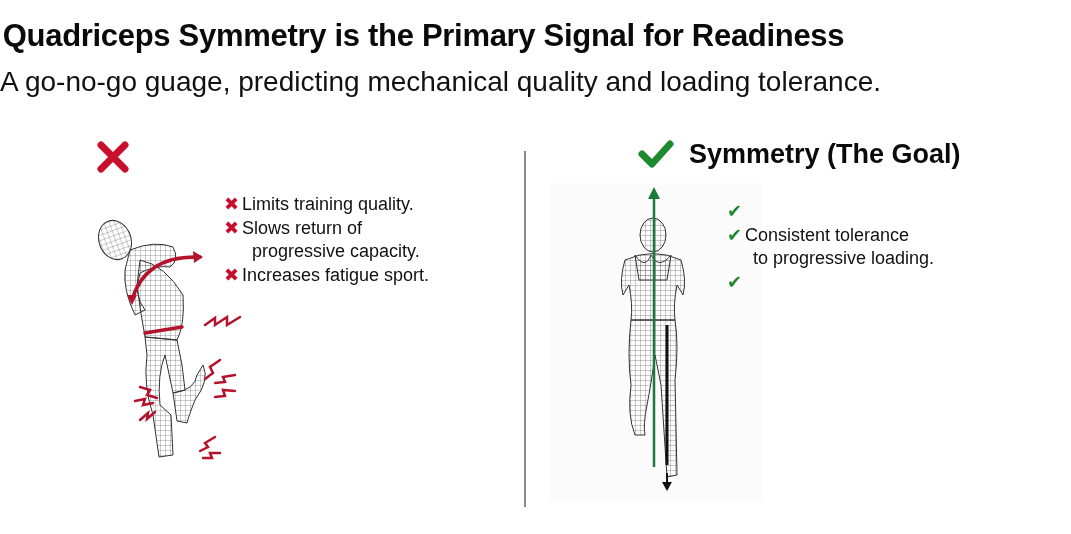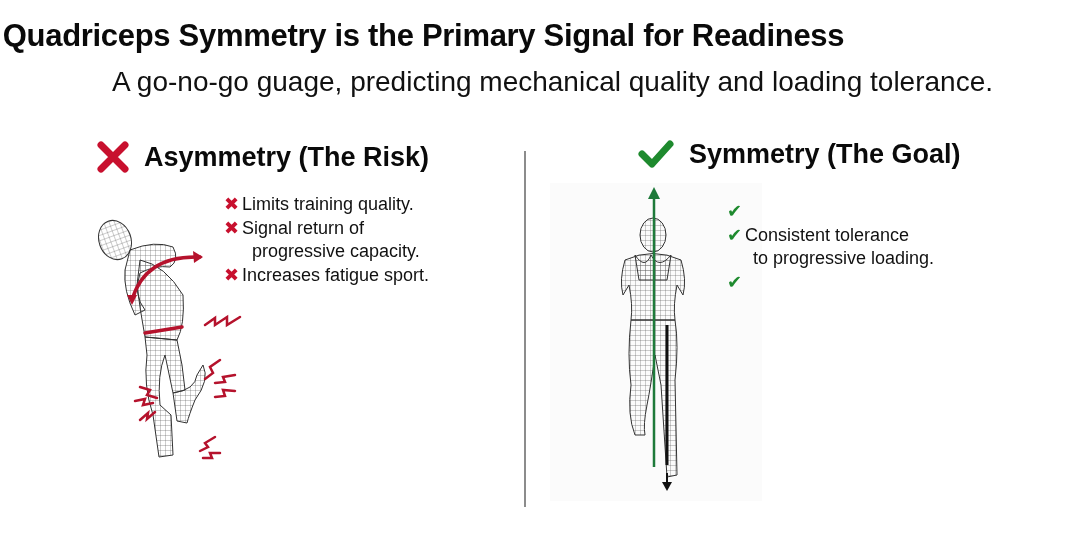--- a/index.html
+++ b/index.html
@@ -1,20 +1,20 @@
 <!DOCTYPE html>
 <html><head>
 <meta charset="utf-8">
 <style>
   html, body { margin: 0; padding: 0; background: #ffffff; }
   body { width: 1071px; height: 534px; position: relative; overflow: hidden;
          font-family: "Liberation Sans", "DejaVu Sans", sans-serif; color: #111; }
   .title { position: absolute; left: 0; width: 847px; top: 18px; text-align: center;
            font-weight: 700; font-size: 31px; letter-spacing: -0.3px; color: #0a0a0a; }
-  .subtitle { position: absolute; left: 0; width: 993px; top: 66px; text-align: right;
+  .subtitle { position: absolute; left: 0; width: 993px; top: 66px; text-align: left;
               font-size: 28px; color: #111; }
   .divider { position: absolute; left: 524px; top: 151px; width: 2px; height: 356px; background: #8c8c8c; }
   .panel-head { position: absolute; display: flex; align-items: center; gap: 14px;
                 font-weight: 700; font-size: 27px; color: #0a0a0a; }
   .panel-head svg { display: block; }
   .bullets { position: absolute; margin: 0; padding: 0; list-style: none; font-size: 18px; line-height: 23.5px; color: #111; }
   .bullets li { display: flex; align-items: baseline; }
   .bullets .mark { display: inline-block; width: 18px; font-weight: 700; flex: none; }
   .bullets .cont { padding-left: 28px; display: block; }
   .mark-x { color: #c8102e; }
@@ -29,31 +29,30 @@
 <div class="subtitle">A go-no-go guage, predicting mechanical quality and loading tolerance.</div>
 
 <div class="divider"></div>
 
 <div class="panel-head" style="left:96px; top:140px;">
   <span>
     <svg width="34" height="34" viewBox="0 0 34 34">
       <path d="M5 5 L29 29 M29 5 L5 29" stroke="#c8102e" stroke-width="7" stroke-linecap="round"></path>
     </svg>
   </span>
-  <span>Asymmetry (The Risk)</span>
 </div>
 
 <ul class="bullets" style="left:224px; top:193px;">
   <li>
     <span class="mark mark-x">✖</span>
     <span>Limits training quality.</span>
   </li>
   <li>
     <span class="mark mark-x">✖</span>
-    <span>Signal return of</span>
+    <span>Slows return of</span>
   </li>
   <li>
     <span class="cont">progressive capacity.</span>
   </li>
   <li>
     <span class="mark mark-x">✖</span>
     <span>Increases fatigue sport.</span>
   </li>
 </ul>
 

